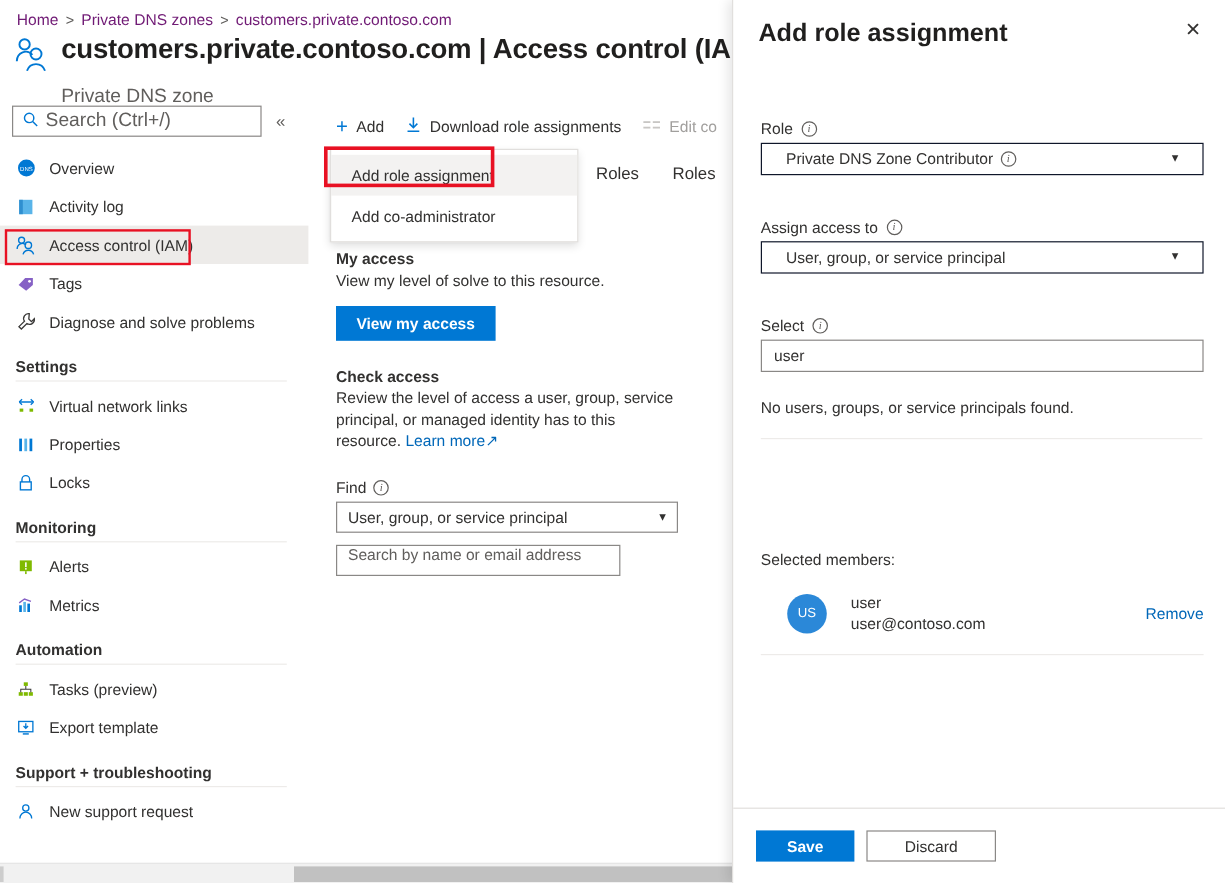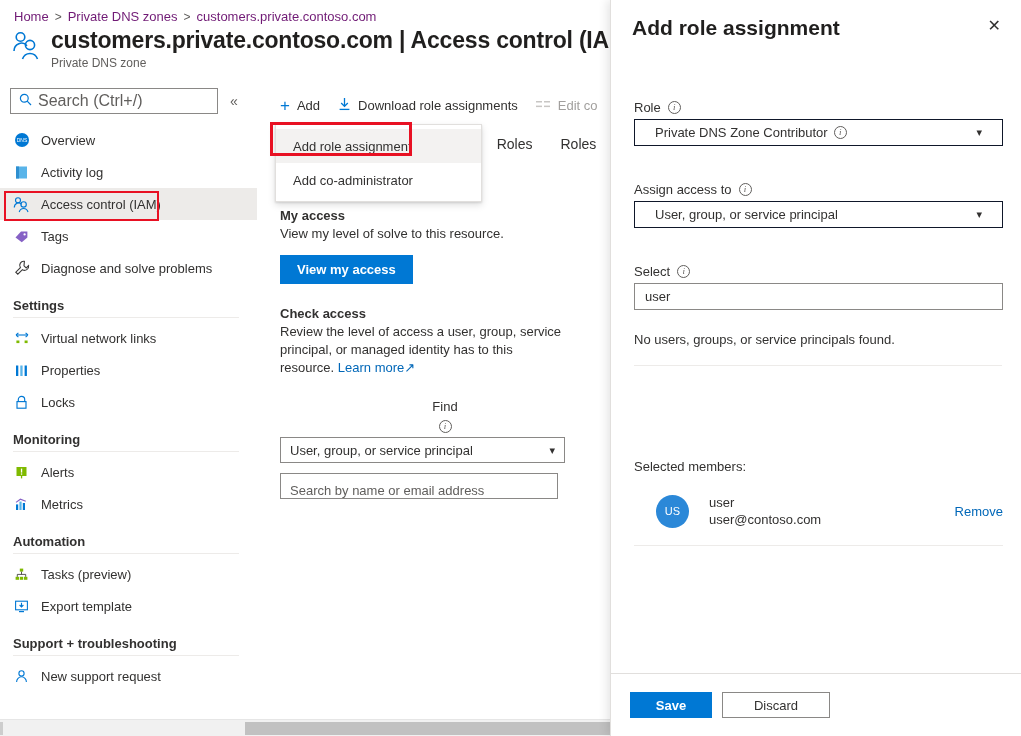--- a/index.html
+++ b/index.html
@@ -28,21 +28,21 @@
   .title-row {
     position: absolute; left: 12px; top: 26px;
     display: flex; align-items: flex-start; gap: 9px;
     white-space: nowrap;
   }
   .title-icon { width: 30px; height: 32px; flex: none; margin-top: 4px; }
   .title-text h1 {
     margin: 0; font-size: 23px; font-weight: 600; color: #201f1e;
     line-height: 28px; letter-spacing: -0.2px;
   }
-  .title-sub { font-size: 12px; color: #605e5c; margin-top: 2px; }
+  .title-sub { font-size: 16px; color: #605e5c; margin-top: 18px; }
 
   
   .leftnav {
     position: absolute; left: 0; top: 88px;
     width: 257px; height: 628px;
     background: #fff;
   }
   .search-row {
     display: flex; align-items: center; padding: 0 10px; gap: 8px;
   }
@@ -133,32 +133,32 @@
   .blue-btn {
     margin-top: 12px;
     background: #0078d4; color: #fff;
     border: none; height: 29px; padding: 0 17px;
     font-family: "Liberation Sans", sans-serif;
     font-size: 13px; font-weight: 600; cursor: pointer;
   }
   .link { color: #0067b8; cursor: pointer; }
   .field-label {
     display: flex; align-items: center; gap: 6px;
-    font-size: 13px; color: #323130; margin-bottom: 4px; flex-direction: column;
+    font-size: 13px; color: #323130; margin-bottom: 4px;
   }
   .ddl {
     width: 285px; height: 26px;
     border: 1px solid #8a8886; background: #fff;
     display: flex; align-items: center; justify-content: space-between;
     padding: 0 9px 0 9px; font-size: 13px; color: #323130; cursor: pointer;
   }
   .txt {
-    width: 278px; height: 26px;
+    width: 237px; height: 26px;
     border: 1px solid #8a8886; background: #fff;
-    display: flex; align-items: flex-end;
+    display: flex; align-items: flex-start;
     padding: 0 9px; font-size: 13px; cursor: text;
   }
   .txt input {
     border: none; outline: none; background: transparent; width: 100%;
     font-family: "Liberation Sans", sans-serif; font-size: 13px; color: #323130; padding: 0;
   }
   .txt input::placeholder { color: #605e5c; opacity: 1; }
 
   
   .info {

